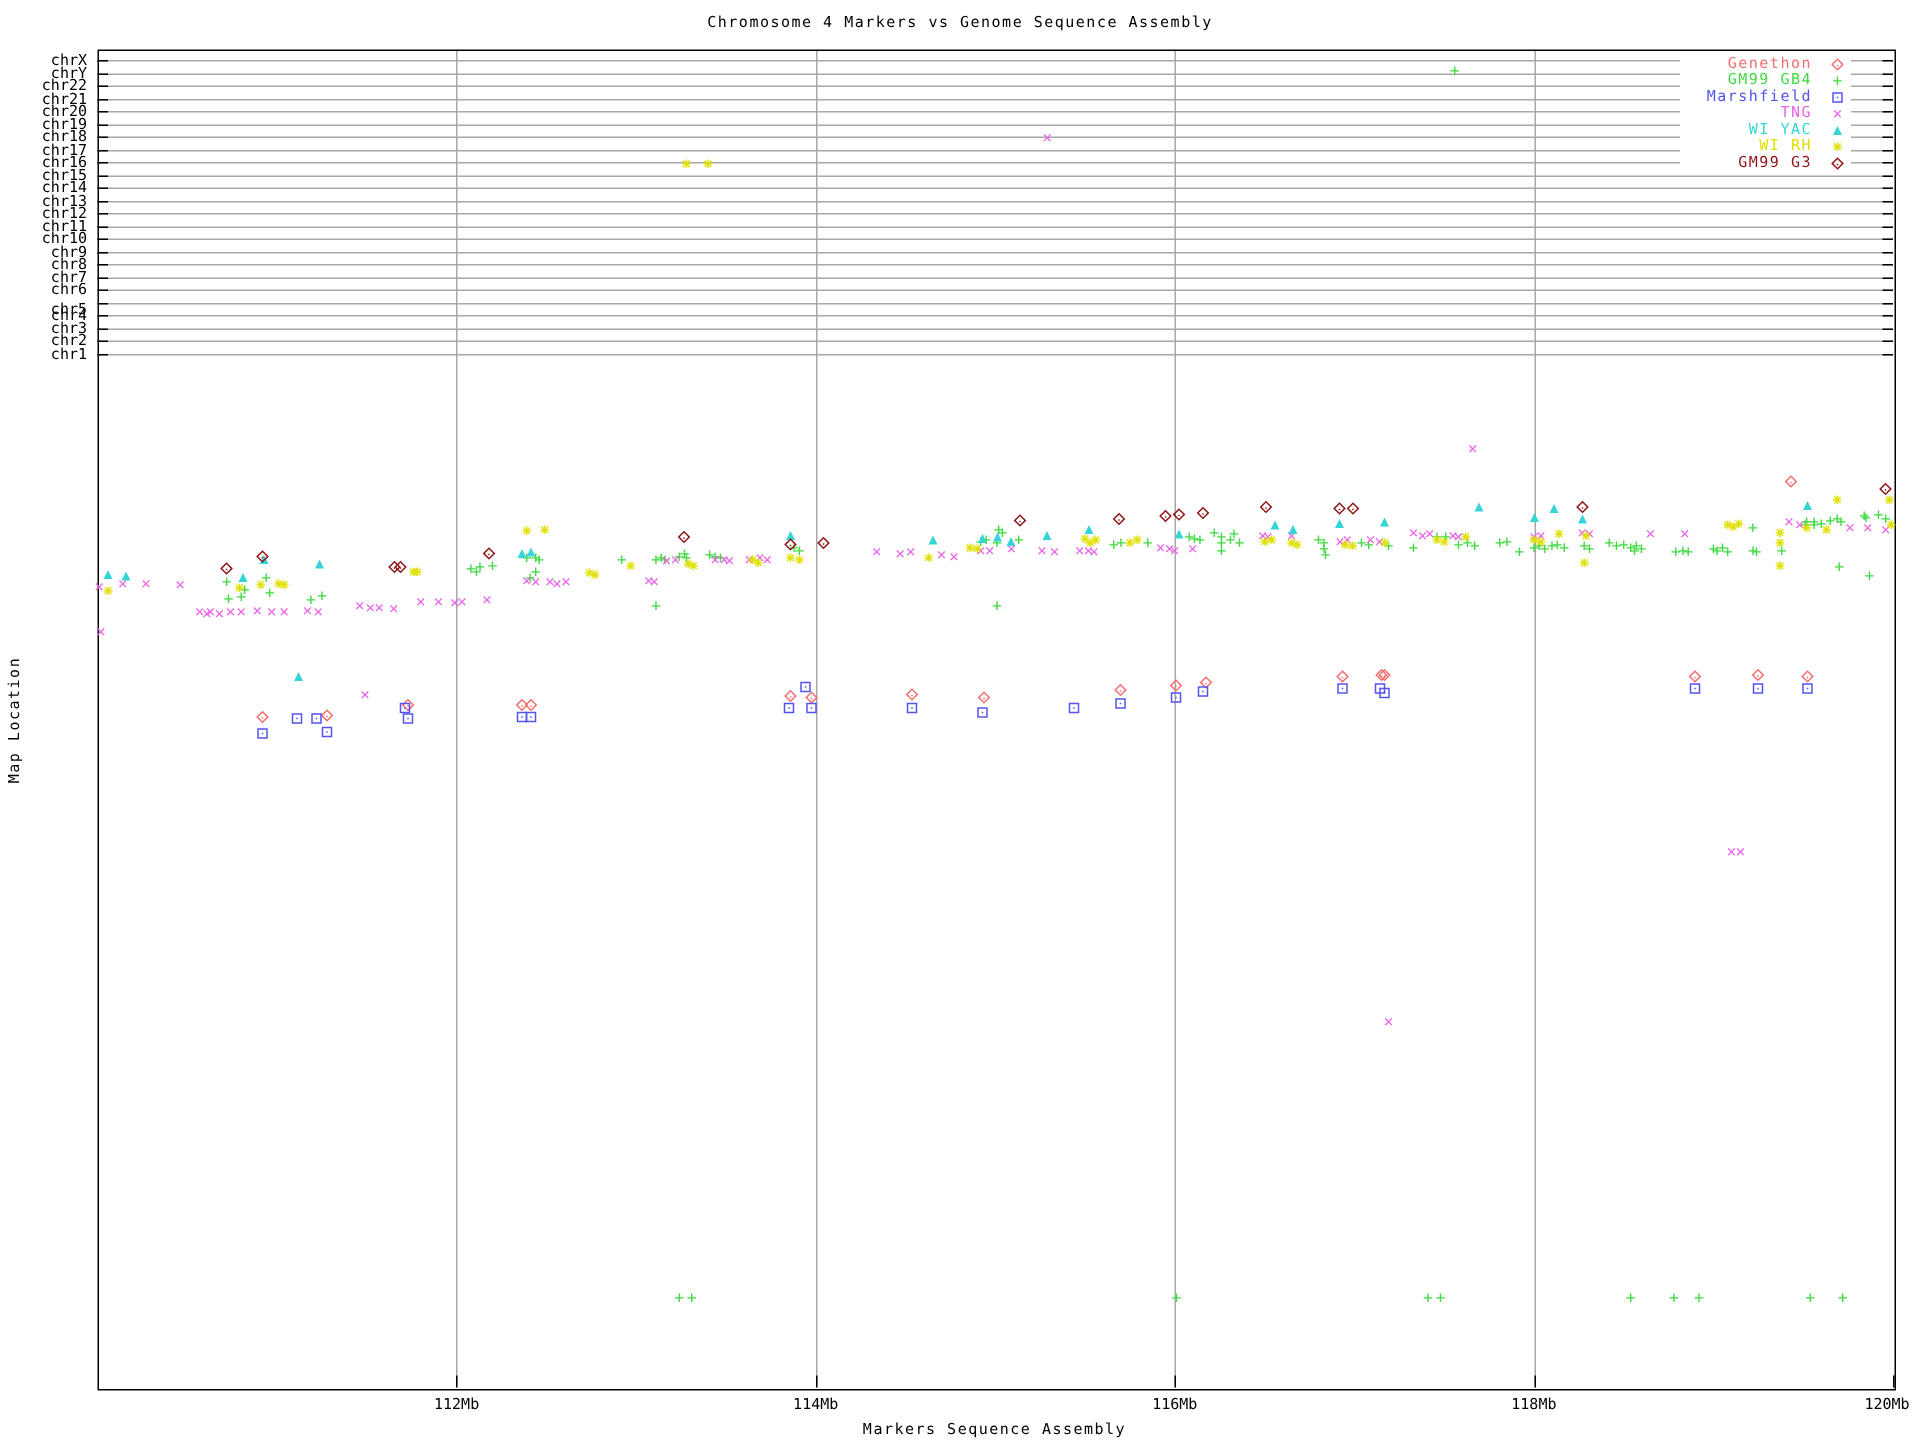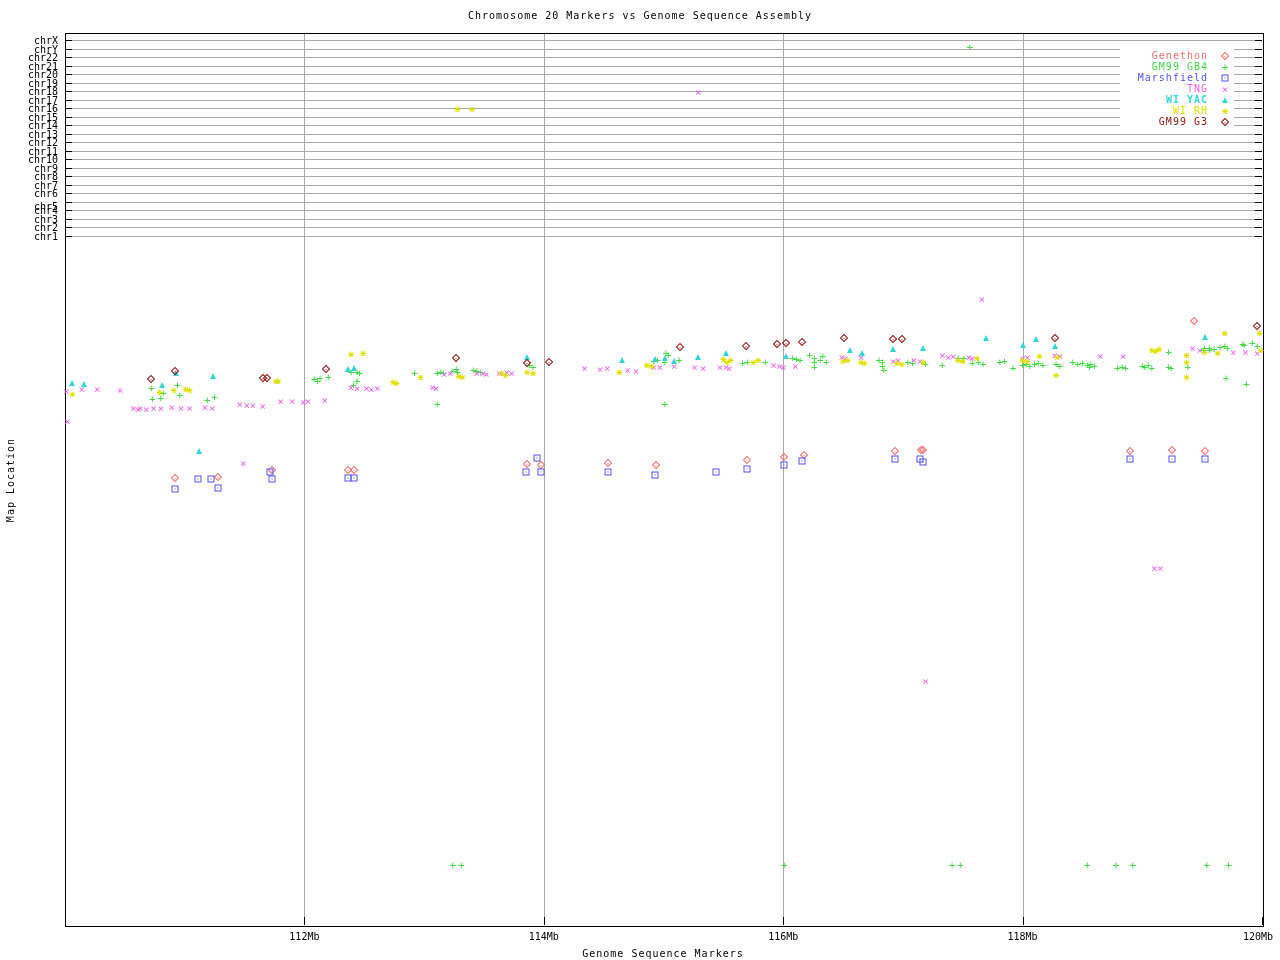--- a/index.html
+++ b/index.html
@@ -13,44 +13,44 @@
           transform:translate(-50%,-50%) rotate(-90deg);font-size:10px;
           letter-spacing:1px;white-space:nowrap;}
   .plot-border{position:absolute;border:1px solid #000;background:transparent;}
   .vgrid{position:absolute;width:1px;background:#a8a8a8;}
   .chrline{position:absolute;height:1px;background:#a8a8a8;}
   .chrtick{position:absolute;height:1px;background:#000;width:7px;}
   .xtick{position:absolute;width:1px;height:8px;background:#000;}
   .chrlabel{position:absolute;left:0;width:58px;text-align:right;
             font-size:10px;line-height:9px;white-space:nowrap;}
   .xticklabel{position:absolute;transform:translateX(-50%);font-size:10px;white-space:nowrap;}
-  .legend{position:absolute;top:49px;right:46px;background:#fff;padding:1px 2px;}
+  .legend{position:absolute;top:36px;right:46px;background:#fff;padding:1px 2px;}
   .legend-row{display:flex;justify-content:flex-end;align-items:center;height:11px;}
   .legend-label{font-size:10px;letter-spacing:1px;margin-right:10px;}
   .legend-marker{position:relative;width:14px;height:10px;}
   .legend-marker .pt{left:7px;top:5px;}
   .pt{position:absolute;transform:translate(-50%,-50%);
       font-family:"DejaVu Sans Mono",monospace;font-size:11px;line-height:1;}
   .m-dia{width:4px;height:4px;border:1px solid;transform:translate(-50%,-50%) rotate(45deg);}
   .m-dia::after{content:"";position:absolute;left:2px;top:2px;width:1px;height:1px;background:currentColor;}
   .m-sq{width:5px;height:5px;border:1px solid;}
   .m-sq::after{content:"";position:absolute;left:2px;top:2px;width:1px;height:1px;background:currentColor;}
   .m-tri{width:0;height:0;border-left:3px solid transparent;
          border-right:3px solid transparent;border-bottom:6px solid;}
   .m-ast{width:0;height:0;}
   .m-ast::before{content:"+";position:absolute;left:0;top:0;transform:translate(-50%,-50%);}
   .m-ast::after{content:"\00d7";position:absolute;left:0;top:0;transform:translate(-50%,-50%);}
 </style>
 </head>
 <body>
 
 <div class="canvas">
-  <div class="title">Chromosome 20 Markers vs Genome Sequence Assembly</div>
+  <div class="title">Chromosome 4 Markers vs Genome Sequence Assembly</div>
   <div class="ylabel">Map Location</div>
-  <div class="xlabel">Genome Sequence Markers</div>
+  <div class="xlabel">Markers Sequence Assembly</div>
   <div id="grid-layer">
       <div class="vgrid" style="left: 304.4px; top: 33px; height: 892px;"></div>
       <div class="vgrid" style="left: 543.8px; top: 33px; height: 892px;"></div>
       <div class="vgrid" style="left: 783.2px; top: 33px; height: 892px;"></div>
       <div class="vgrid" style="left: 1022.6px; top: 33px; height: 892px;"></div>
     </div>
   <div id="chr-layer">
       <div class="chrline" style="left: 65px; top: 40px; width: 1197px;"></div>
       <div class="chrtick" style="left: 65px; top: 40px;"></div>
       <div class="chrtick" style="left: 1255px; top: 40px;"></div>
@@ -524,21 +524,21 @@
           <span class="pt m-sq" style="color: rgb(84, 84, 240);"></span>
         </div>
       </div>
       <div class="legend-row">
         <span class="legend-label" style="color: rgb(233, 100, 233);">TNG</span>
         <div class="legend-marker">
           <span class="pt m-cross" style="color: rgb(233, 100, 233);">×</span>
         </div>
       </div>
       <div class="legend-row">
-        <span class="legend-label" style="color: rgb(53, 213, 213); font-weight: bold;">WI YAC</span>
+        <span class="legend-label" style="color: rgb(53, 213, 213);">WI YAC</span>
         <div class="legend-marker">
           <span class="pt m-tri" style="color: rgb(53, 213, 213);"></span>
         </div>
       </div>
       <div class="legend-row">
         <span class="legend-label" style="color: rgb(224, 224, 0);">WI RH</span>
         <div class="legend-marker">
           <span class="pt m-ast" style="color: rgb(224, 224, 0);"></span>
         </div>
       </div>

